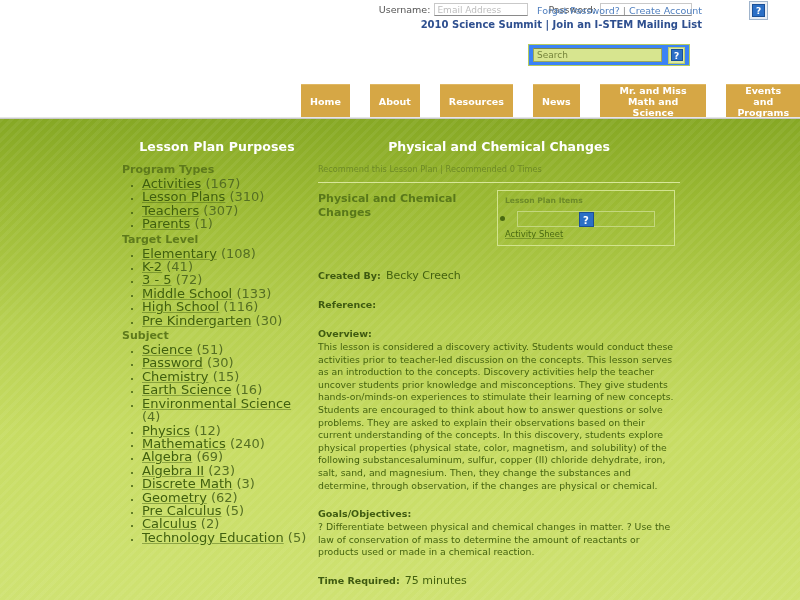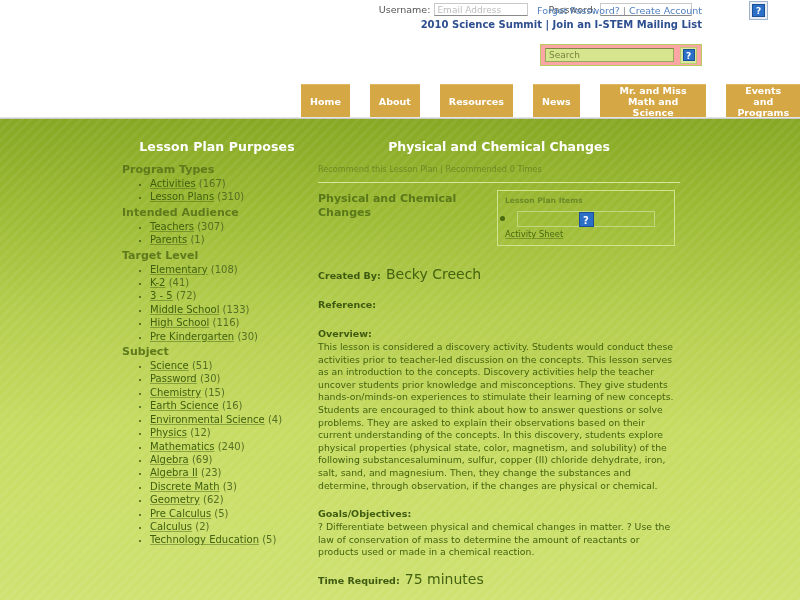--- a/index.html
+++ b/index.html
@@ -94,24 +94,24 @@
   .hl-row1 a { color: #4f7fbf; text-decoration: none; }
   .hl-row1 .sep { color: #8a8a8a; }
   .hl-row2 { font-size: 10px; font-weight: bold; color: #2e4f8f; margin-top: 2px; }
   .hl-row2 a { color: #2e4f8f; text-decoration: none; }
   .hl-row2 .sep { color: #2e4f8f; font-weight: bold; }
 
   
   .search-wrap {
     position: absolute;
     top: 44px;
-    right: 98px;
+    right: 110px;
     width: 162px;
     height: 22px;
-    background: #fca5a5;
+    background: #3b82f6;
     border: 1px solid #b6cc5c;
     display: flex;
     align-items: center;
     padding: 0 4px;
     box-sizing: border-box;
   }
   .search-input {
     flex: 1;
     height: 14px;
     border: 1px solid #9aa85a;
@@ -212,25 +212,25 @@
     font-weight: bold;
     color: #5e7a1c;
     margin: 2px 0 1px 0;
   }
   .sb-list {
     list-style: none;
     margin: 0 0 0 0;
     padding: 0 0 0 16px;
   }
   .sb-list li {
-    font-size: 10px;
+    font-size: 13px;
     color: #4a6a12;
     line-height: 13.4px;
     list-style: disc;
-    margin-left: 12px;
+    margin-left: 4px;
   }
   .sb-list li::marker { color: #3f5c10; font-size: 7px; }
   .sb-list a {
     color: #40600f;
     text-decoration: underline;
     text-decoration-color: rgba(64,96,15,0.45);
   }
   .sb-count { color: #556f23; text-decoration: none; }
 
   
@@ -307,21 +307,21 @@
     margin-left: -12px;
   }
 
   .field-block { margin-top: 10px; }
   .field-label {
     font-size: 9.5px;
     font-weight: bold;
     color: #3e5a10;
   }
   .field-value {
-    font-size: 14px;
+    font-size: 11px;
     color: #43620f;
   }
   .para {
     font-size: 9.3px;
     color: #44630f;
     line-height: 12.6px;
     margin: 0;
   }
   .created-by { margin-top: 14px; }
 </style>
@@ -410,21 +410,20 @@
 
       <div class="sidebar">
         <div class="sidebar-title">Lesson Plan Purposes</div>
 
         <div class="sb-group-title">Program Types</div>
         <ul class="sb-list">
           <li><a href="#">Activities</a> <span class="sb-count">(167)</span></li>
           <li><a href="#">Lesson Plans</a> <span class="sb-count">(310)</span></li>
         </ul>
 
-        <div class="sb-group-title">Intended Audience</div>
         <ul class="sb-list">
           <li><a href="#">Teachers</a> <span class="sb-count">(307)</span></li>
           <li><a href="#">Parents</a> <span class="sb-count">(1)</span></li>
         </ul>
 
         <div class="sb-group-title">Target Level</div>
         <ul class="sb-list">
           <li><a href="#">Elementary</a> <span class="sb-count">(108)</span></li>
           <li><a href="#">K-2</a> <span class="sb-count">(41)</span></li>
           <li><a href="#">3 - 5</a> <span class="sb-count">(72)</span></li>

